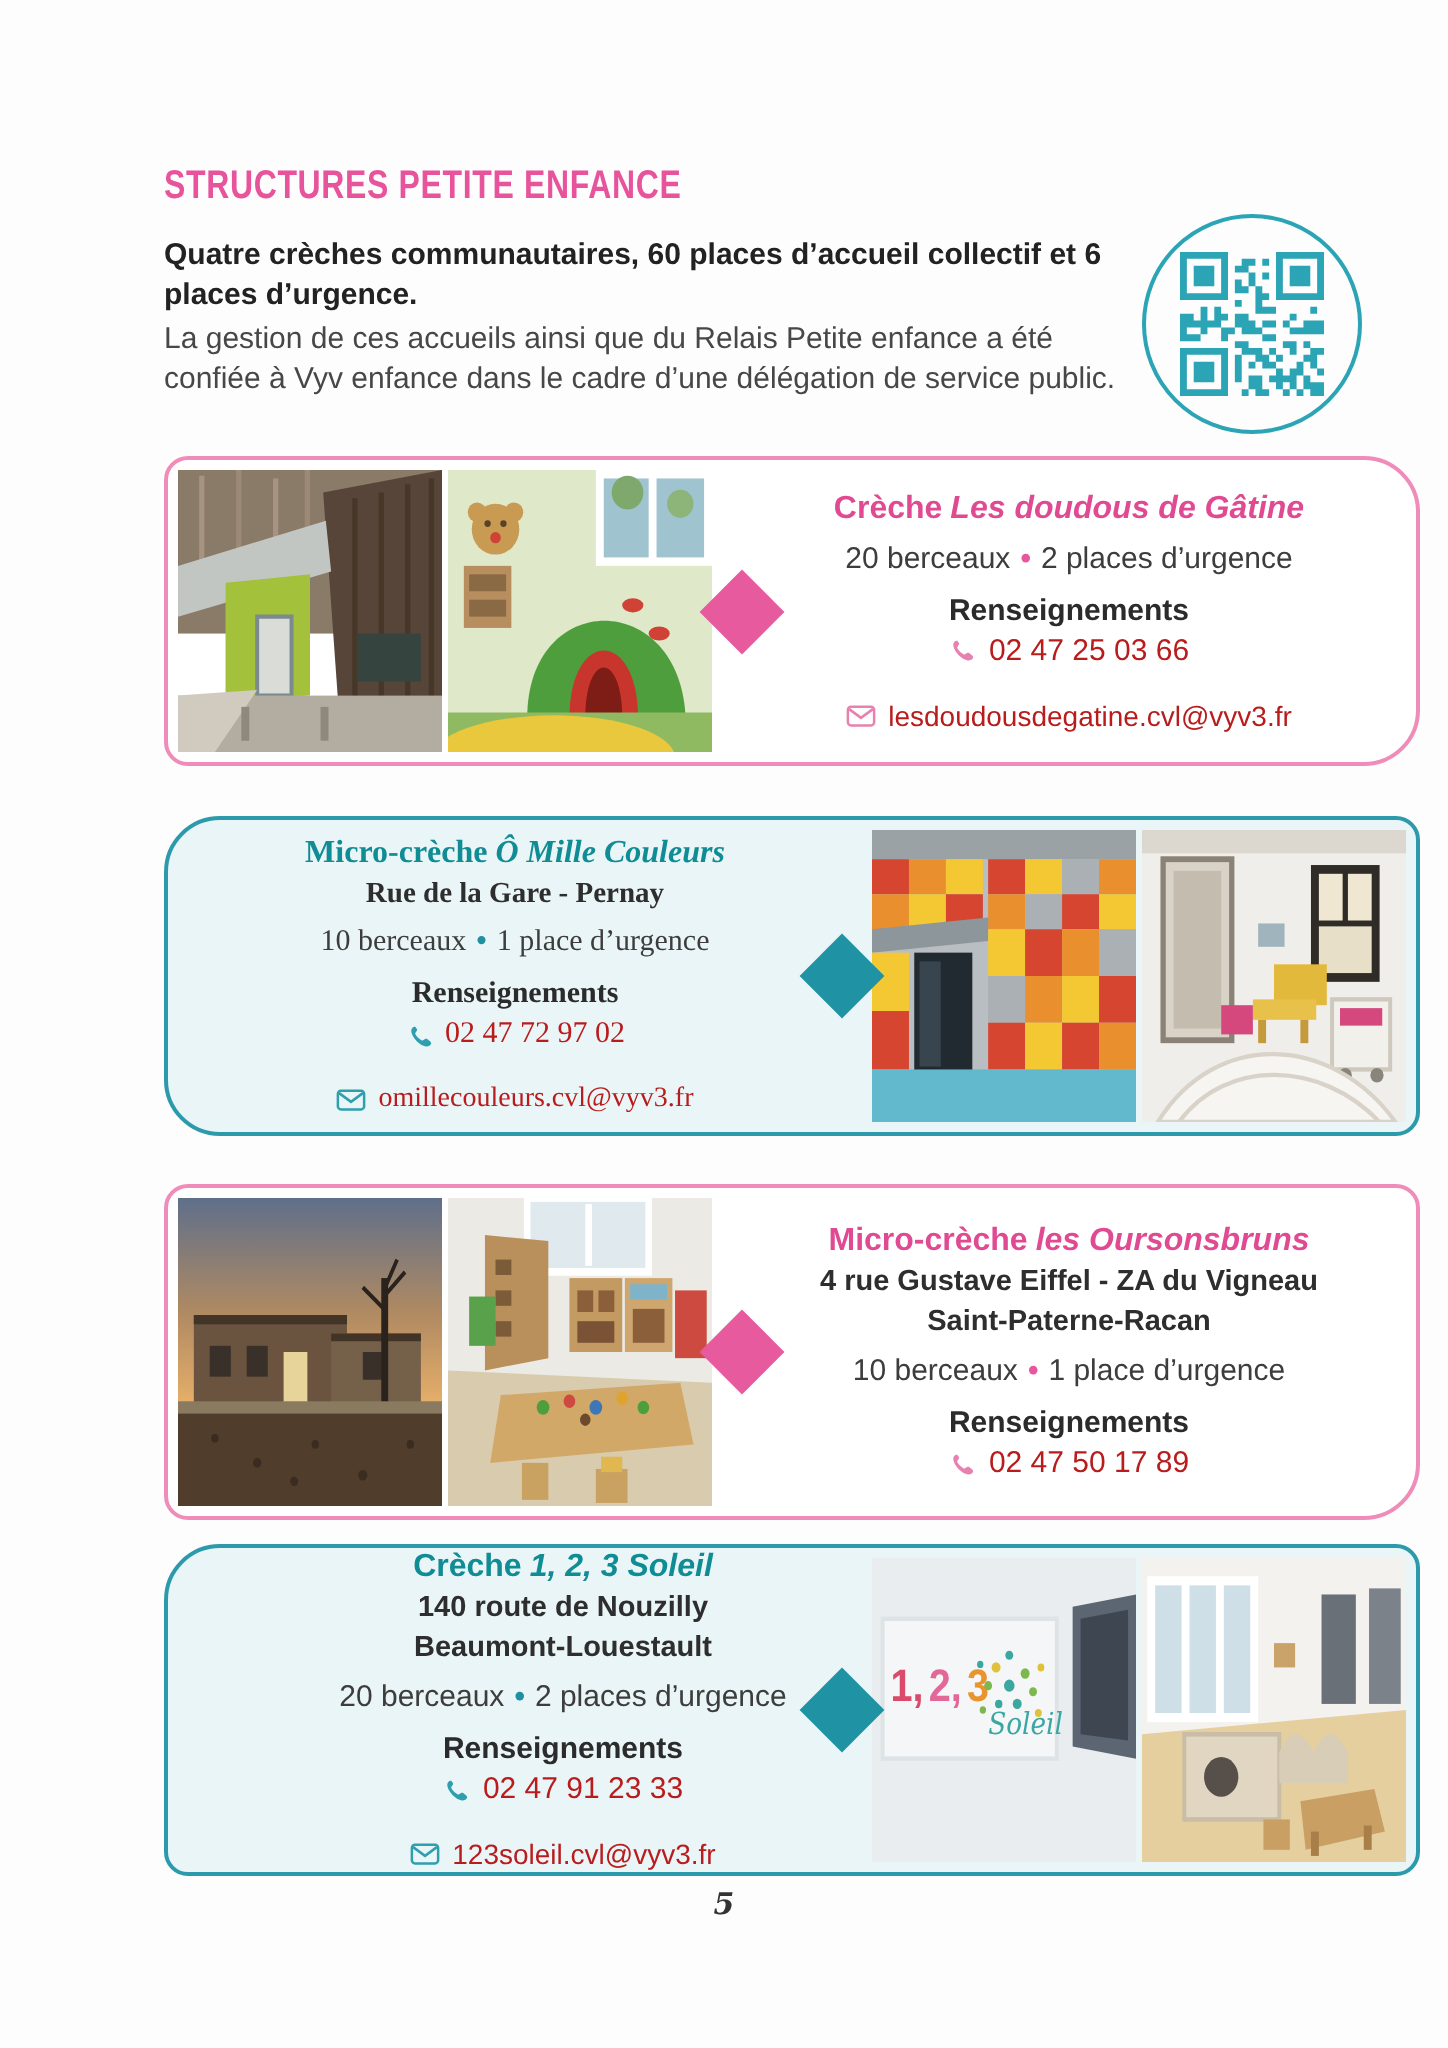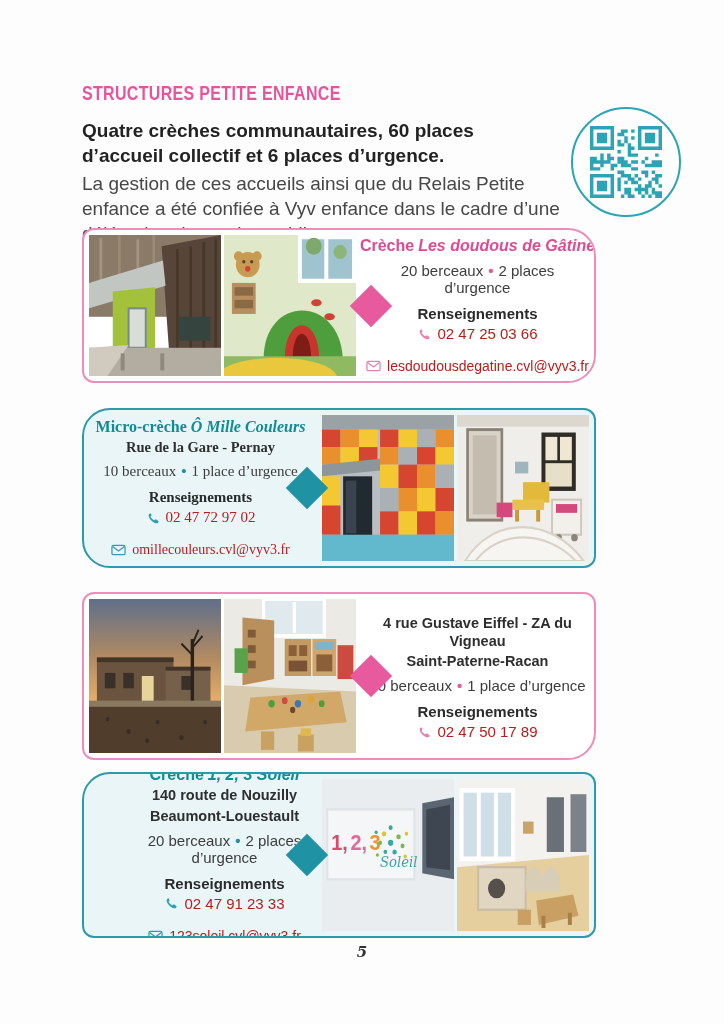--- a/index.html
+++ b/index.html
@@ -2,30 +2,30 @@
 <html><head>
 <meta charset="utf-8">
 <style>
   html,body{margin:0;padding:0;background:#e9e9e9;}
   .page{position:relative;width:724px;height:1024px;background:#fdfdfd;margin:0 auto;
         font-family:"Liberation Sans",sans-serif;overflow:hidden;}
   
   .heading{position:absolute;left:82px;top:82px;margin:0;font-size:20px;font-weight:800;
            color:#e8549c;letter-spacing:.4px;transform:scaleX(.8);transform-origin:left center;
            white-space:nowrap;}
-  .intro{position:absolute;left:82px;top:118px;width:478px;font-size:19px;line-height:1.33;}
+  .intro{position:absolute;left:82px;top:118px;width:478px;font-size:15px;line-height:1.33;}
   .intro p{margin:0;}
   .intro .b{font-weight:700;color:#222;}
   .intro .r{color:#474747;margin-top:2px;}
   
   .qr-wrap{position:absolute;left:571px;top:107px;width:110px;height:110px;border:2px solid #2ba4b5;
            border-radius:50%;box-sizing:border-box;display:flex;align-items:center;justify-content:center;}
   .qr-wrap svg{width:72px;height:72px;}
   
-  .card{position:absolute;left:82px;width:514px;box-sizing:border-box;border:2px solid;
+  .card{position:absolute;left:82px;width:628px;box-sizing:border-box;border:2px solid;
         display:flex;overflow:hidden;background:#fff;}
   .card.pink{border-color:#ef8cba;}
   .card.teal{border-color:#2d9aab;background:#eaf5f8;}
   .c1{top:228px;height:155px;border-radius:12px 28px 28px 12px;}
   .c2{top:408px;height:160px;border-radius:28px 12px 12px 28px;font-family:Liberation Serif, serif;}
   .c3{top:592px;height:168px;border-radius:12px 12px 28px 12px;}
   .c4{top:772px;height:166px;border-radius:28px 12px 12px 12px;padding-left:48px;}
   .photos{display:flex;gap:3px;padding:5px;flex:0 0 auto;}
   .photos svg{width:132px;height:100%;display:block;}
   .info{flex:1;display:flex;flex-direction:column;align-items:center;justify-content:center;
@@ -277,20 +277,21 @@
           <circle cx="66" cy="65" r="2.2" fill="#e0a32e"></circle>
         <circle cx="74" cy="68" r="2.2" fill="#4f9e3d"></circle>
           <circle cx="52" cy="72" r="2" fill="#6b4a2e"></circle>
         <rect x="28" y="86" width="10" height="12" fill="#c9a161"></rect>
           <rect x="56" y="88" width="12" height="11" fill="#c9a161"></rect>
         <rect x="58" y="84" width="8" height="5" fill="#e0b84f"></rect>
       </svg>
     </div>
     <div class="arrow a-left"></div>
     <div class="info">
+      <div class="title"><span>Micro-crèche</span><em>les Oursonsbruns</em></div>
       <div class="addr">4 rue Gustave Eiffel - ZA du Vigneau</div>
       <div class="addr">Saint-Paterne-Racan</div>
       <div class="cap"><span>10 berceaux</span><span class="dot">•</span><span>1 place d’urgence</span></div>
       <div class="rens">Renseignements</div>
       <div class="crow">
         <svg width="14" height="14" viewBox="0 0 24 24">
             <path d="M6.6 2.8c1 .9 2.3 2.4 2.8 3.5.4.9-.3 1.8-1.1 2.6-.5.5-.5 1.1-.1 1.8 1.2 2 2.9 3.7 5 4.9.7.4 1.3.4 1.8-.1.8-.8 1.7-1.5 2.6-1.1 1.1.5 2.6 1.8 3.5 2.8.7.8.6 1.6-.1 2.4-1 1.1-2.4 1.7-3.9 1.4-5.6-1.2-11.3-6.9-12.5-12.5-.3-1.5.3-2.9 1.4-3.9.8-.7 1.8-.6 2.6.2z" fill="#e781af"></path>
           </svg>
         <span>02 47 50 17 89</span>
       </div>

